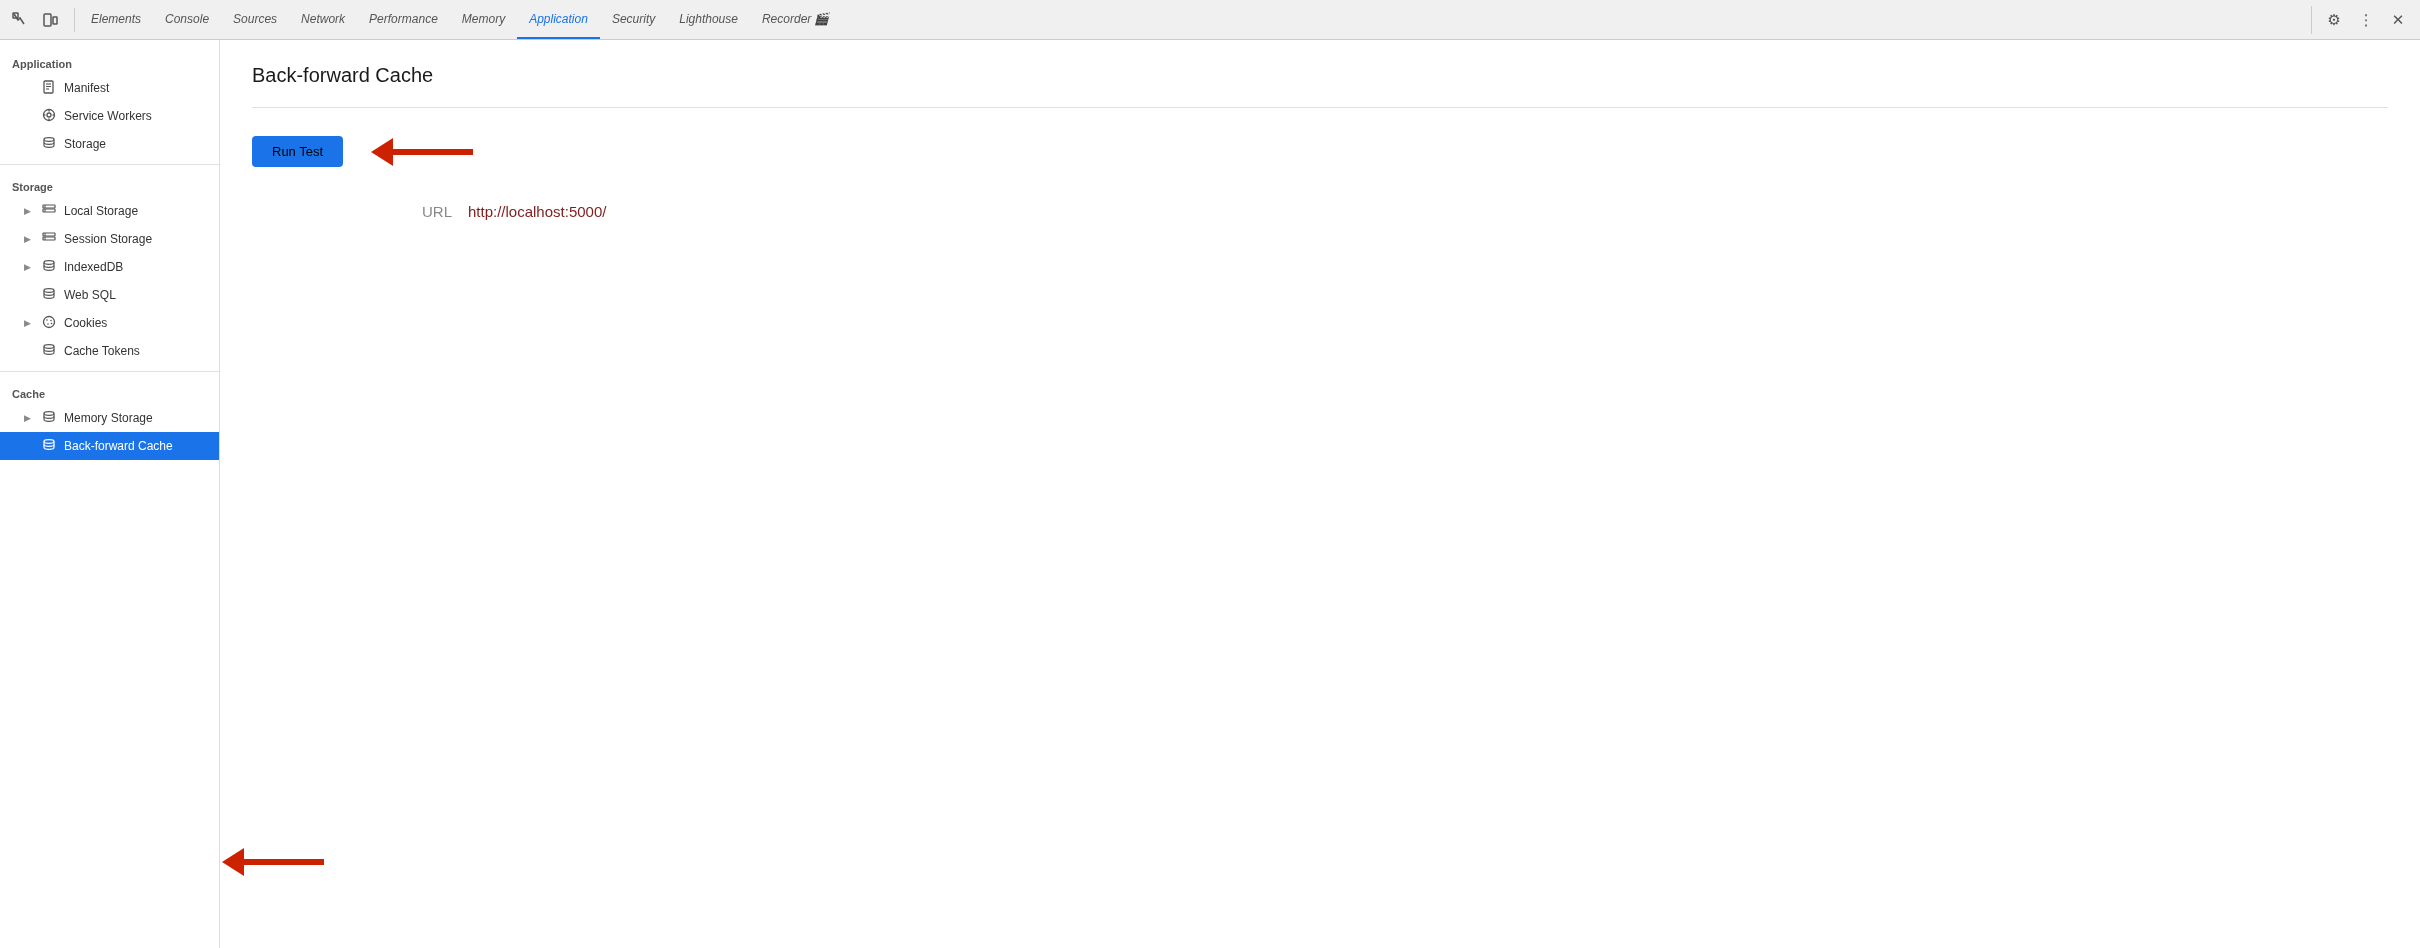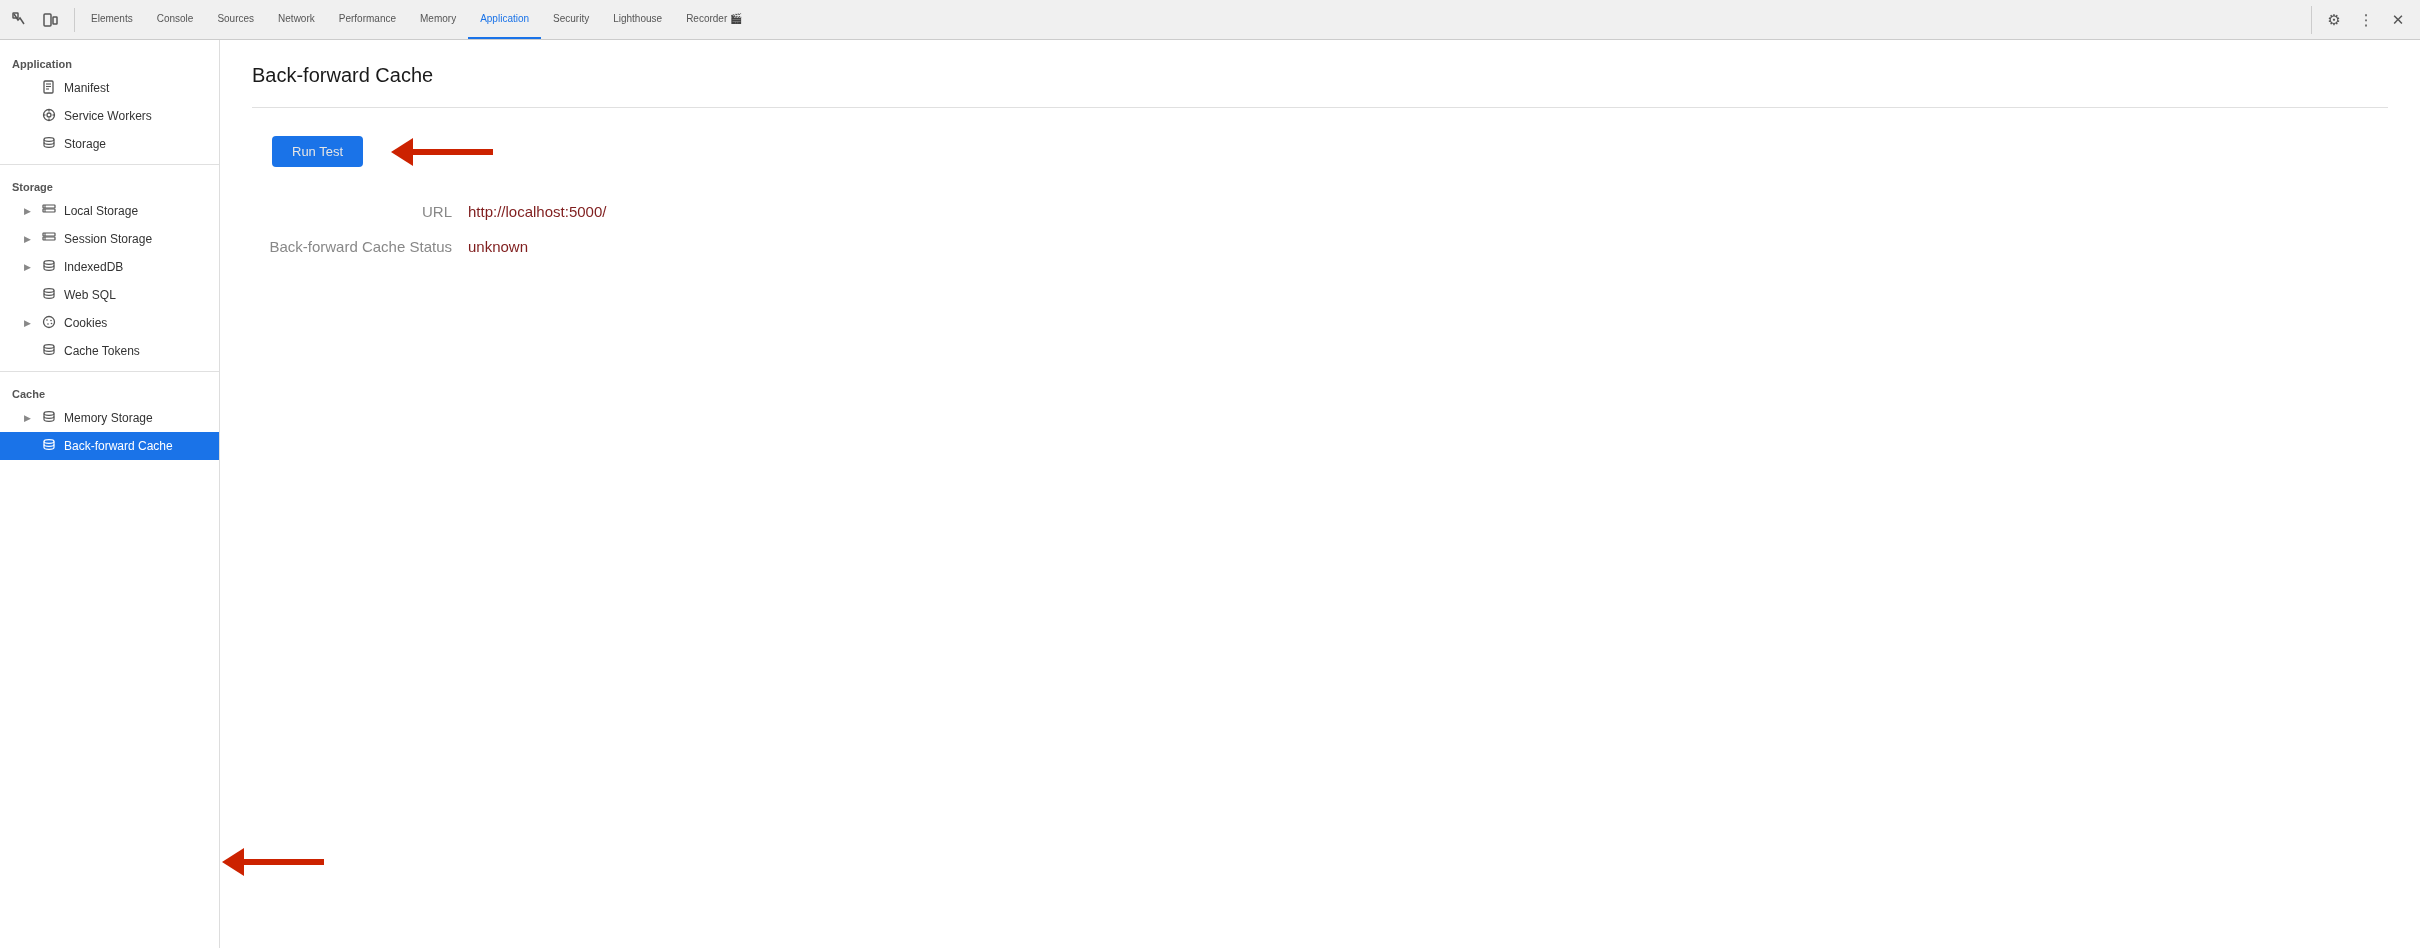--- a/index.html
+++ b/index.html
@@ -48,25 +48,26 @@
       display: flex;
       align-items: stretch;
       height: 100%;
       flex: 1;
     }
     .tab-item {
       display: flex;
       align-items: center;
       padding: 0 12px;
       height: 100%;
-      font-size: 10px;
+      font-size: 12px;
       color: #555;
       cursor: pointer;
       border-bottom: 2px solid transparent;
       white-space: nowrap;
+      font-style: italic;
     }
     .tab-item.active {
       color: #1a73e8;
       border-bottom: 2px solid #1a73e8;
       font-weight: 500;
     }
 
     .toolbar-right {
       display: flex;
       align-items: center;
@@ -177,28 +178,27 @@
     
     .run-test-row {
       display: flex;
       align-items: center;
       gap: 28px;
       margin-bottom: 36px;
     }
 
     .run-test-btn {
       background: #1a73e8;
-      color: #e5e5e5;
+      color: #000000;
       border: none;
       border-radius: 4px;
       padding: 8px 20px;
       font-size: 13px;
       font-weight: 500;
       cursor: pointer;
-      margin-left: 20px;
     }
 
     
     .red-arrow {
       display: flex;
       align-items: center;
       gap: 0;
     }
     .arrow-line {
       width: 80px;
@@ -446,24 +446,20 @@
         <div class="arrow-head"></div>
         <div class="arrow-line"></div>
       </div>
     </div>
 
     <div class="info-row">
       <span class="info-label">URL</span>
       <span class="info-value">http://localhost:5000/</span>
     </div>
 
-    <div class="info-row">
-      <span class="info-label">Back-forward Cache Status</span>
-      <span class="info-value">unknown</span>
-    </div>
 
   </div>
 
 </div>
 
 <div style="position: fixed; bottom: 72px; left: 222px; display: flex; align-items: center; z-index: 10; pointer-events: none;">
   <div style="width:0;height:0;border-top:14px solid transparent;border-bottom:14px solid transparent;border-right:22px solid #cc2200;"></div>
   <div style="width:80px;height:6px;background:#cc2200;"></div>
 </div>
 

